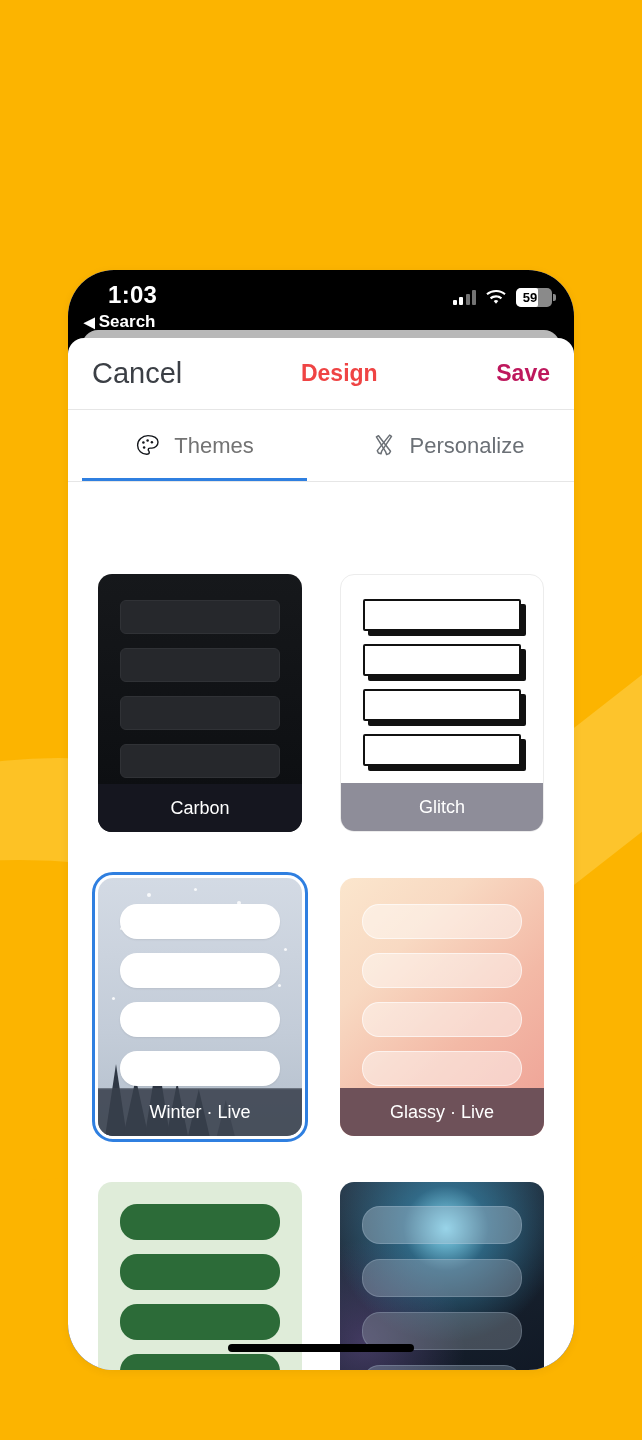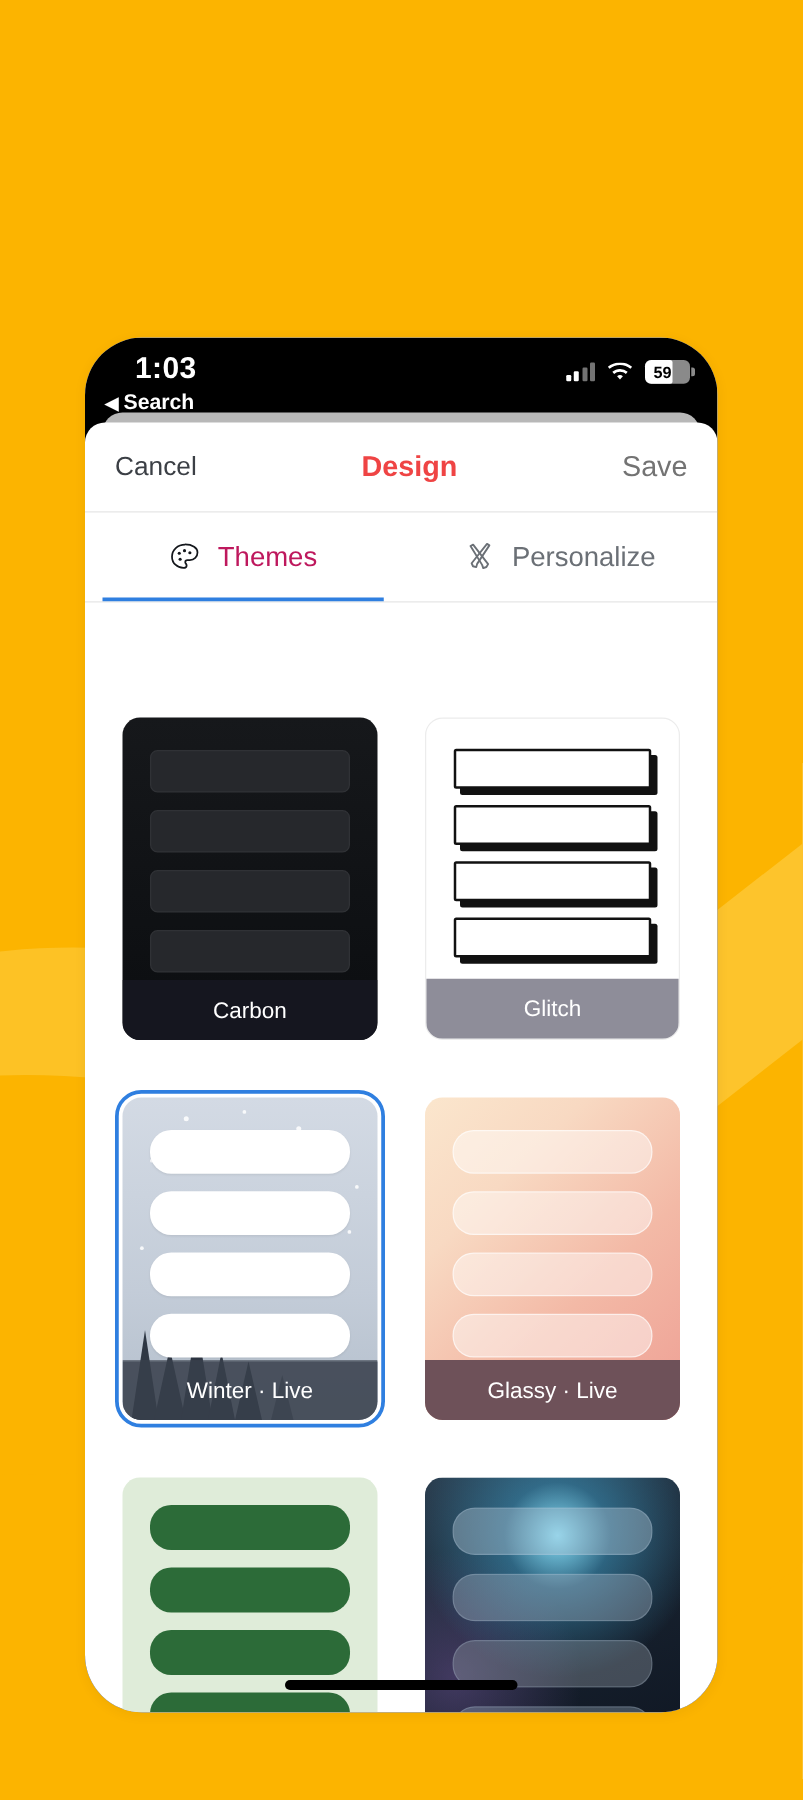--- a/index.html
+++ b/index.html
@@ -199,40 +199,40 @@
   
   .navbar {
     position: relative;
     height: 72px;
     display: flex;
     align-items: center;
     justify-content: space-between;
     padding: 0 24px;
     border-bottom: 1px solid #e6e6e6;
   }
-  .nav-cancel { font-size: 21px; color: #3b3f45; }
+  .nav-cancel { font-size: 29px; color: #3b3f45; }
   .nav-title { font-size: 23px; font-weight: bold; color: #ef4444; }
-  .nav-save { font-size: 23px; color: #737373; font-weight: normal; }
+  .nav-save { font-size: 23px; color: #be185d; font-weight: bold; }
 
   
   .tabs {
     display: flex;
     height: 72px;
     border-bottom: 1px solid #e6e6e6;
   }
   .tab {
     flex: 1;
     display: flex;
     align-items: center;
     justify-content: center;
     gap: 13px;
     position: relative;
     font-size: 22px;
   }
-  .tab.active { color: #be185d; text-align: right; }
+  .tab.active { color: #737373; text-align: right; }
   .tab.inactive { color: #6b7076; }
   .tab.active::after {
     content: "";
     position: absolute;
     left: 14px; right: 14px;
     bottom: 0;
     height: 3px;
     background: #2f7fe0;
   }
   .tab-icon { width: 26px; height: 26px; display: block; }

